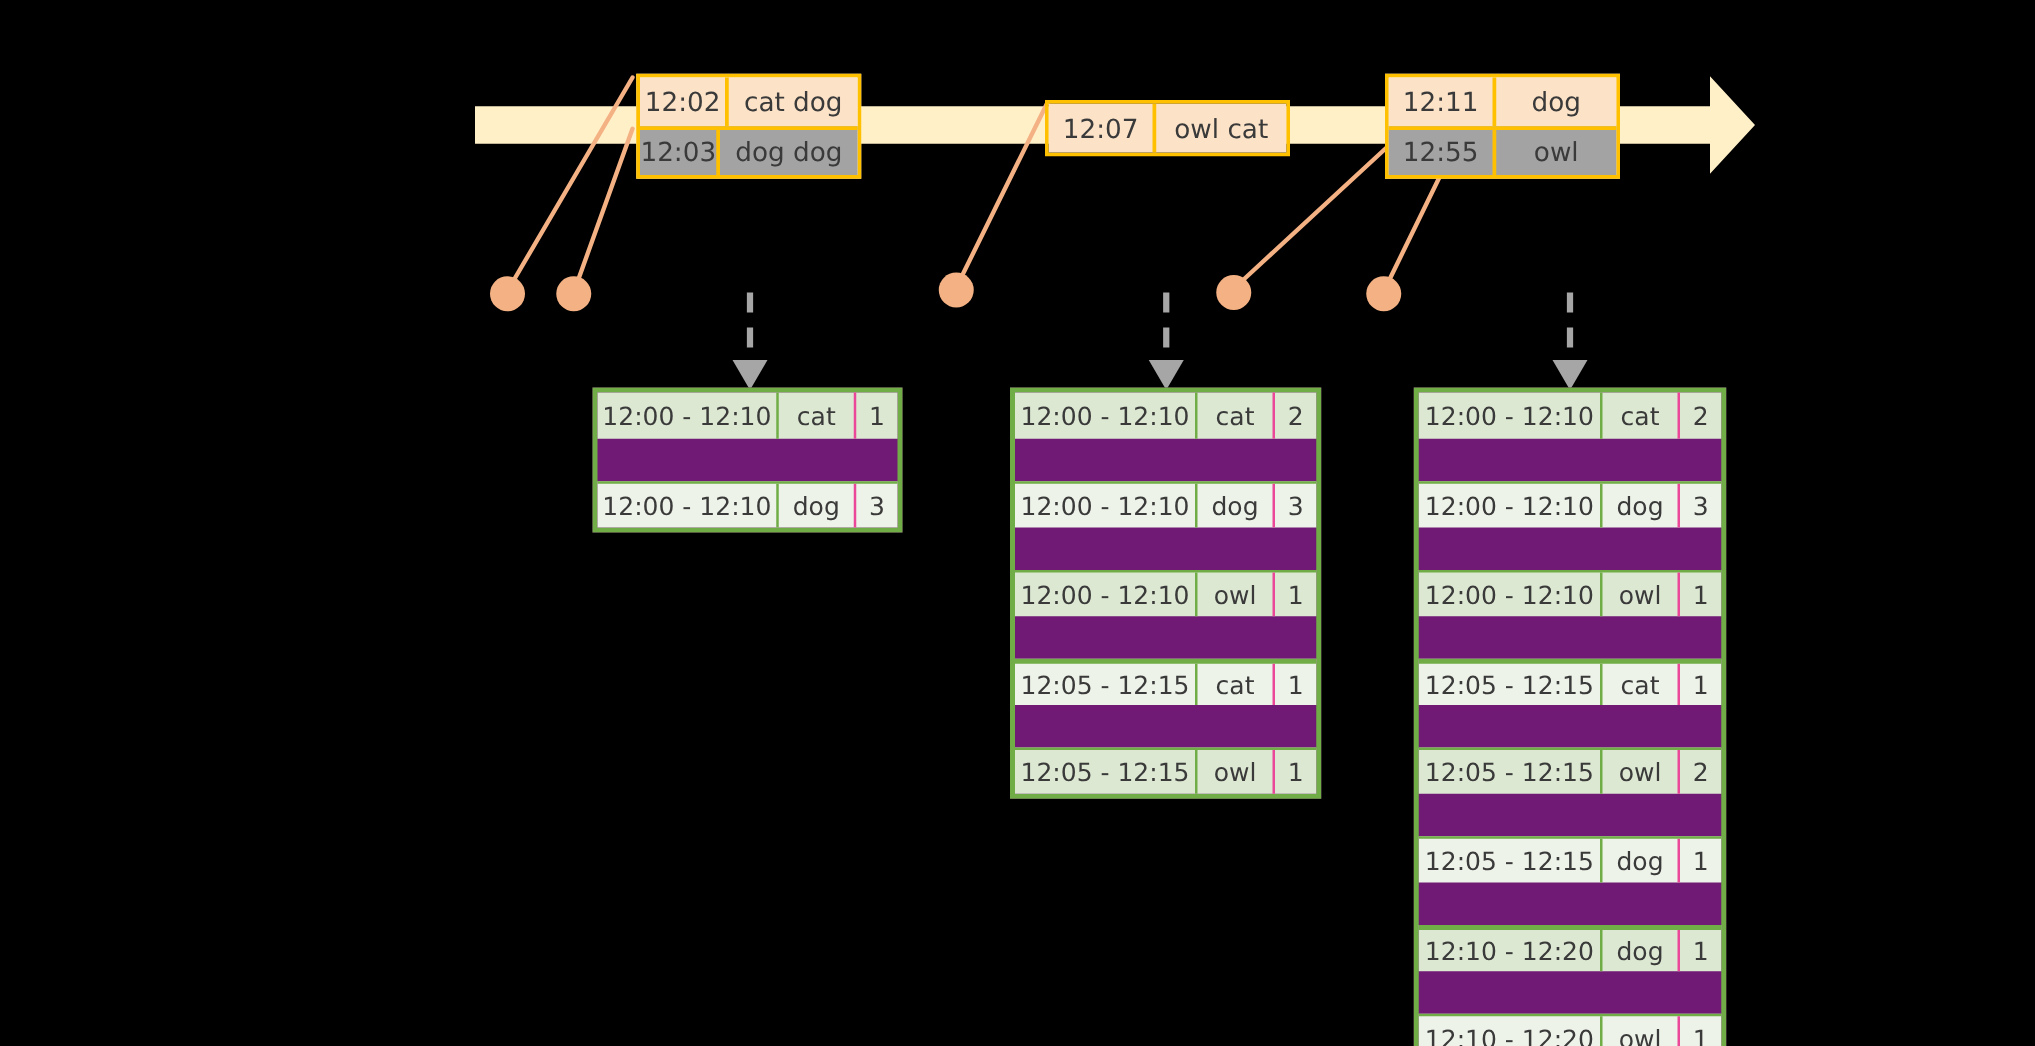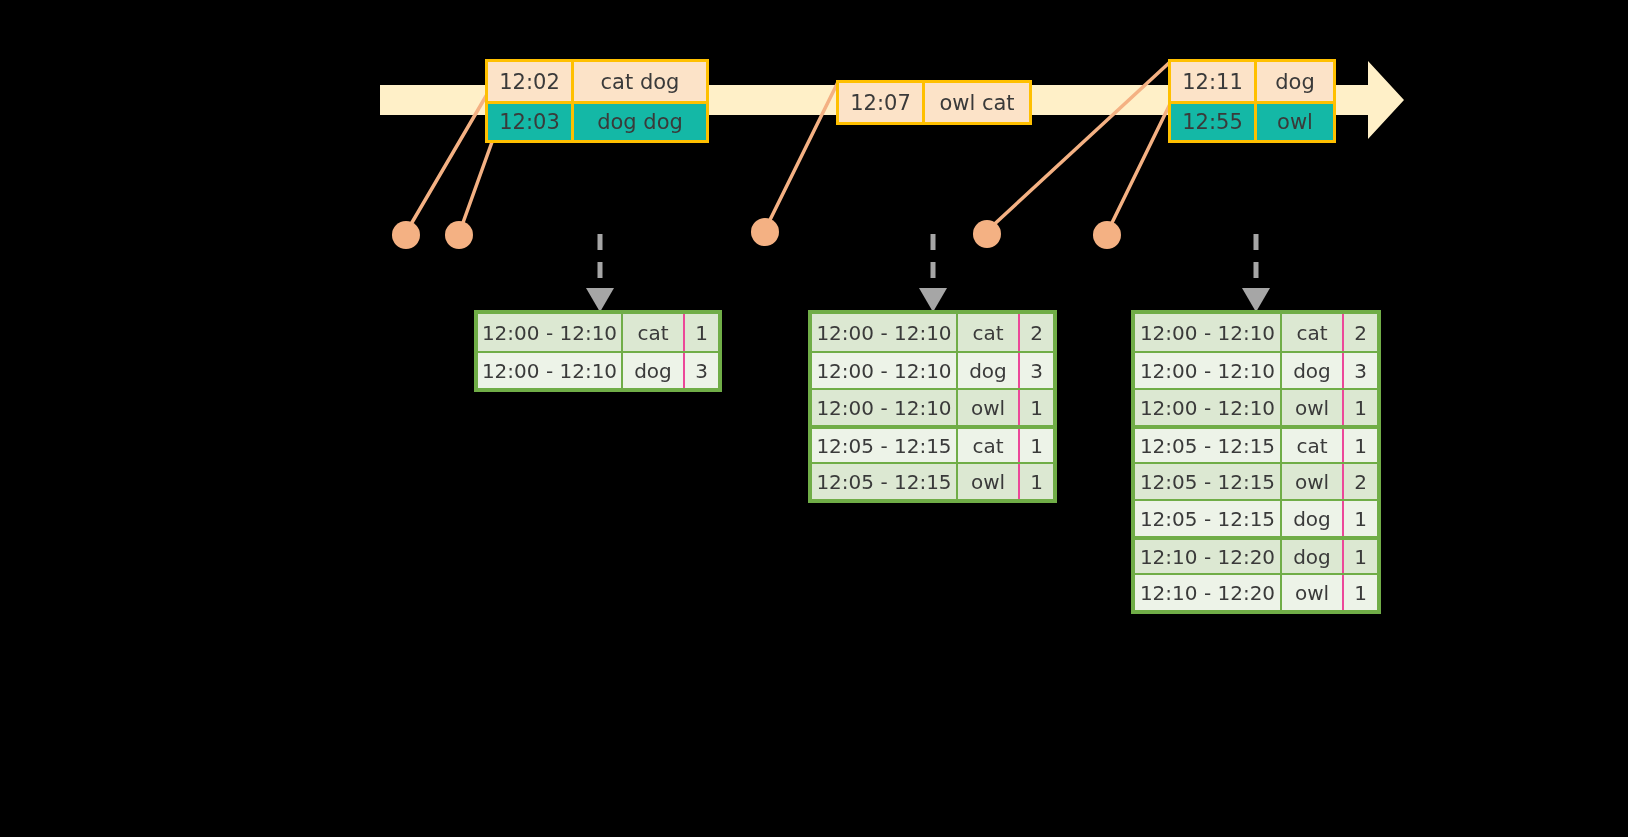--- a/index.html
+++ b/index.html
@@ -26,21 +26,21 @@
     background: #FFF4E6;
     display: flex;
     flex-direction: column;
   }
   .event-row {
     display: flex;
     flex-direction: row;
     height: 39px;
   }
   .event-row.shaded  { background: #FCE3C8; }
-  .event-row.plain   { background: #14b8a6; }
+  .event-row.plain   { background: #a3a3a3; }
   .event-row + .event-row { border-top: 3px solid #FFC000; }
   .ev-time {
     width: 86px;
     display: flex; align-items: center; justify-content: center;
     font-size: 21px;
     color: #3a3a3a;
     border-right: 3px solid #FFC000;
     white-space: nowrap;
   }
   .ev-words {
@@ -52,20 +52,21 @@
     padding: 0 12px;
   }
 
   
   .result-table {
     position: absolute;
     border: 4px solid #70AD47;
     background: #701a75;
     display: flex;
     flex-direction: column;
+    gap: 34px;
   }
   .rt-row {
     display: flex;
     flex-direction: row;
     height: 37px;
   }
   .rt-row.shaded { background: #DCE8D2; }
   .rt-row.plain  { background: #EDF3E8; }
   .rt-row + .rt-row { border-top: 2px solid #70AD47; }
   .rt-row.boundary { border-top: 4px solid #70AD47; }
@@ -127,39 +128,39 @@
         <line x1="933" y1="234" x2="933" y2="290" stroke-dasharray="16 12"></line>
         <path d="M 919 288 L 947 288 L 933 312 Z" stroke="none"></path>
       </g>
       <g>
         <line x1="1256" y1="234" x2="1256" y2="290" stroke-dasharray="16 12"></line>
         <path d="M 1242 288 L 1270 288 L 1256 312 Z" stroke="none"></path>
       </g>
     </g>
   </svg>
 
-  <div class="event-box" style="left:485px; top:59px; width:224px;">
+  <div class="event-box" style="left:509px; top:59px; width:180px;">
     <div class="event-row shaded">
       <span class="ev-time">12:02</span>
       <span class="ev-words">cat dog</span>
     </div>
     <div class="event-row plain">
       <span class="ev-time">12:03</span>
       <span class="ev-words">dog dog</span>
     </div>
   </div>
 
   <div class="event-box" style="left:836px; top:80px; width:196px;">
     <div class="event-row shaded">
       <span class="ev-time">12:07</span>
       <span class="ev-words">owl cat</span>
     </div>
   </div>
 
-  <div class="event-box" style="left:1168px; top:59px; width:168px;">
+  <div class="event-box" style="left:1108px; top:59px; width:188px;">
     <div class="event-row shaded">
       <span class="ev-time">12:11</span>
       <span class="ev-words">dog</span>
     </div>
     <div class="event-row plain">
       <span class="ev-time">12:55</span>
       <span class="ev-words">owl</span>
     </div>
   </div>
 

